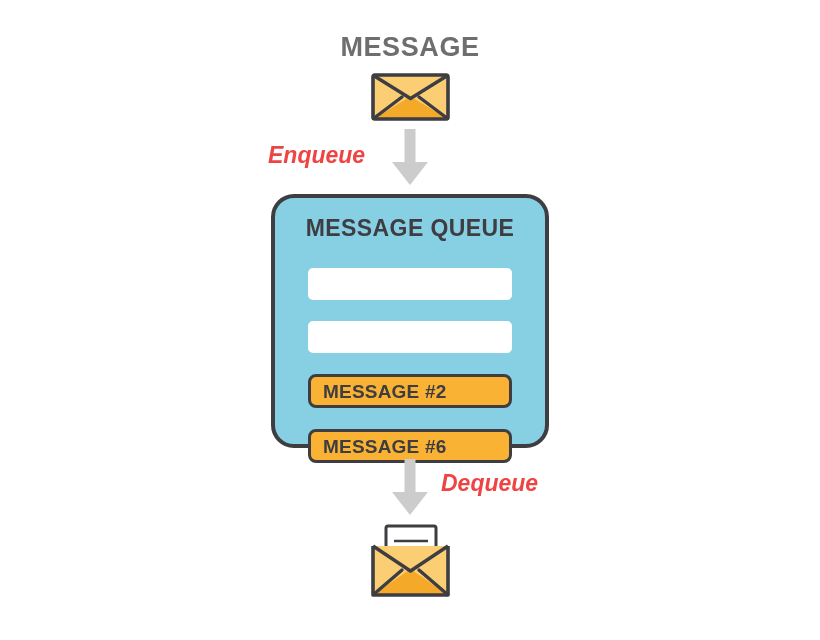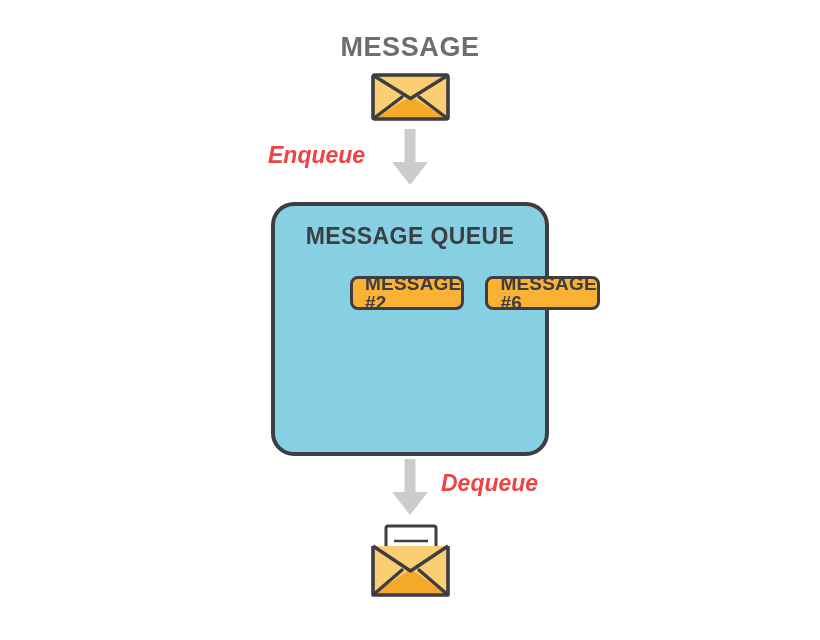--- a/index.html
+++ b/index.html
@@ -78,21 +78,20 @@
   #queue-box {
     position: absolute;
     left: 271px;
     top: 194px;
     width: 278px;
     height: 254px;
     background: #87cfe3;
     border: 4px solid #3d3d42;
     border-radius: 23px;
     box-sizing: border-box;
-    margin-top: 8px;
   }
 
   #queue-title {
     position: absolute;
     left: 0;
     top: 19px;
     width: 100%;
     text-align: center;
     font-size: 23px;
     font-weight: bold;
@@ -100,20 +99,21 @@
     color: #3d3d42;
     line-height: 1;
   }
 
   .slot-list {
     position: absolute;
     left: 33px;
     top: 70px;
     width: 204px;
     display: flex;
+    flex-direction: column;
     gap: 21px;
   }
 
   .slot-empty {
     height: 32px;
     background: #ffffff;
     border-radius: 5px;
   }
 
   .slot-filled {

